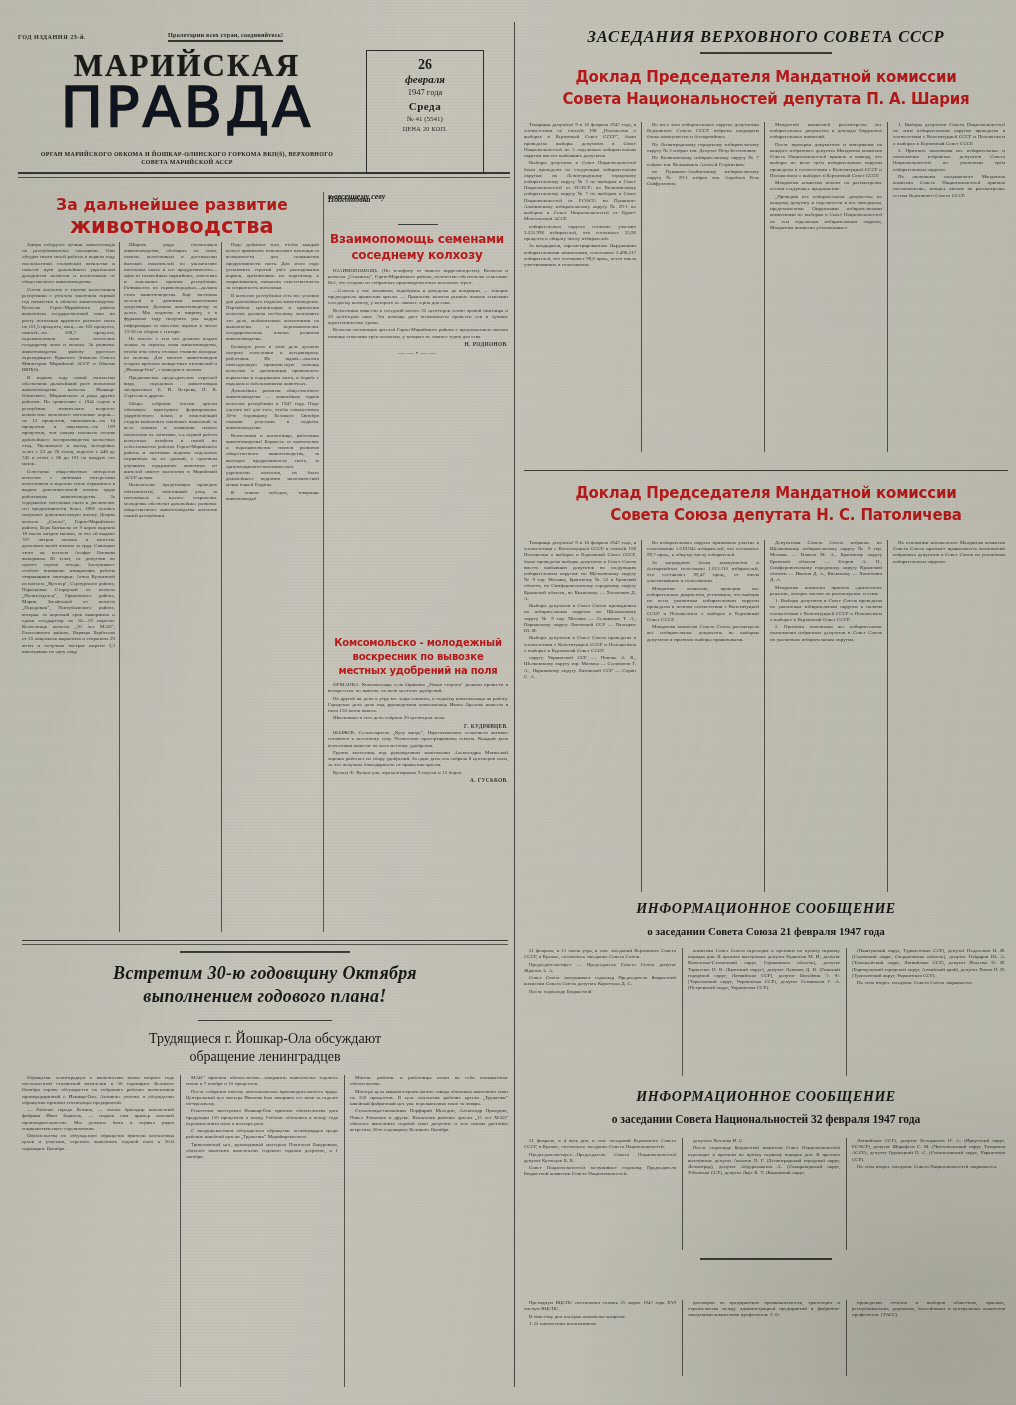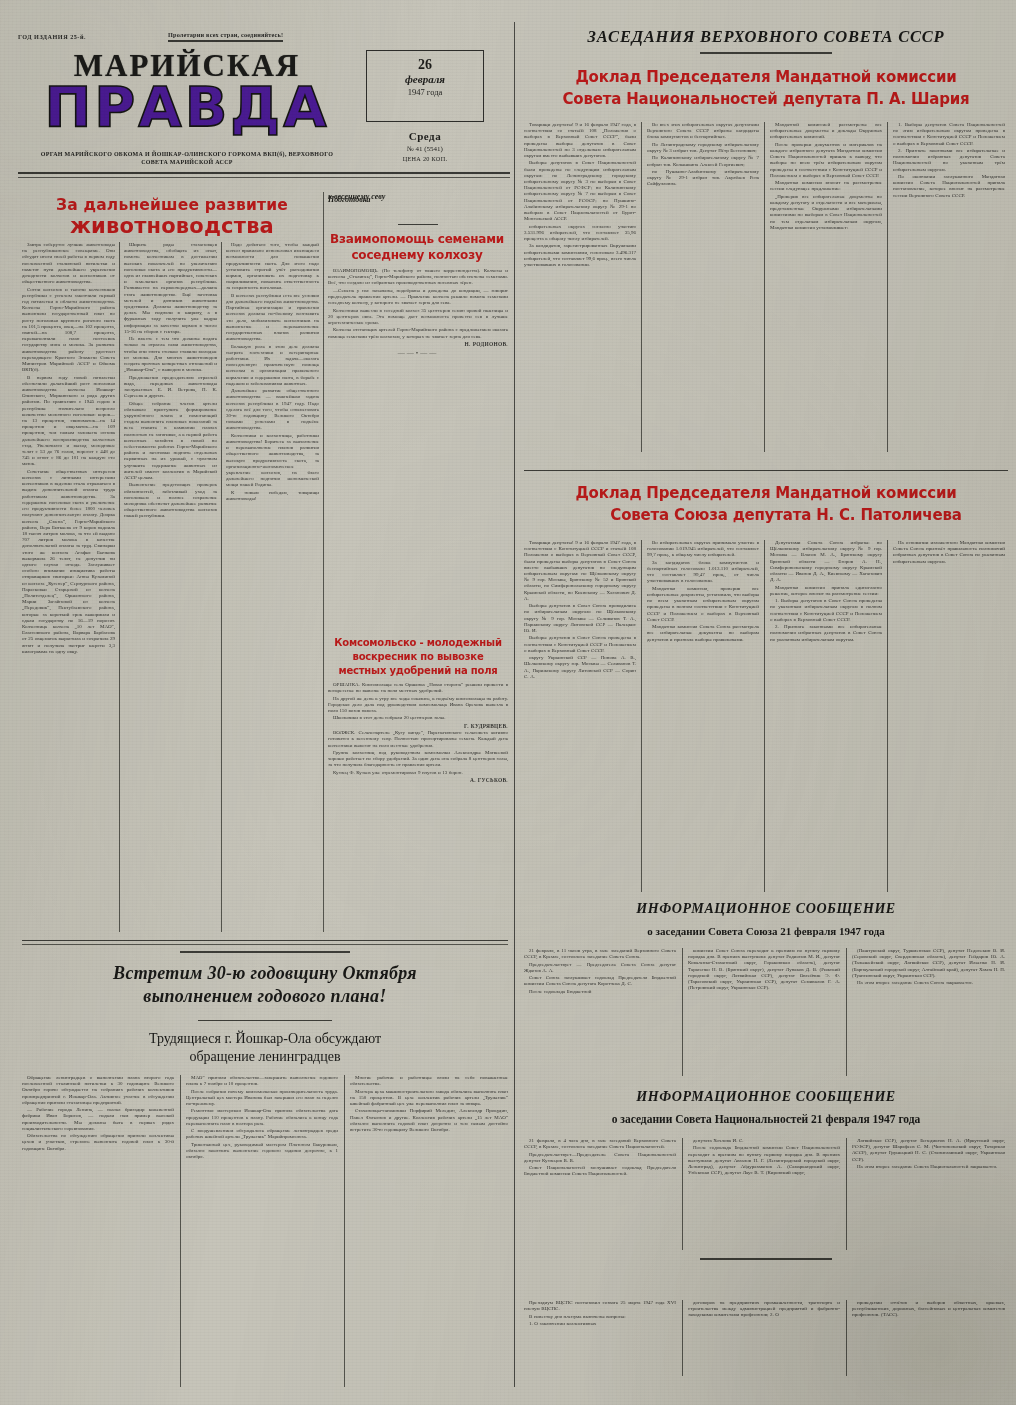--- a/index.html
+++ b/index.html
@@ -55,42 +55,42 @@
     padding-bottom:2px;border-bottom:2px solid #3a3a36;
   }
   .mast-marijskaya{
     left:22px;top:48px;width:330px;text-align:center;
     font-family:"Liberation Serif",serif;font-weight:bold;
     font-size:31px;letter-spacing:2px;color:#1d1d1b;
     text-shadow:0 0 1px rgba(40,40,36,.6);
   }
   .mast-pravda{
     left:22px;top:78px;width:330px;text-align:center;
-    font-family:"DejaVu Sans",sans-serif;font-weight:bold;
-    font-size:56px;line-height:58px;letter-spacing:3px;color:#4c1d95;
+    font-family:"DejaVu Sans",sans-serif;font-weight:normal;
+    font-size:56px;line-height:58px;letter-spacing:3px;color:#0f172a;
     -webkit-text-stroke:1.6px #171715;
   }
   .mast-sub{
     left:28px;top:150px;width:318px;text-align:center;
     font-size:6.0px;line-height:8px;font-weight:bold;letter-spacing:.3px;color:#242422;
   }
   .mast-rule{
     left:18px;top:172px;width:492px;border-top:2px solid #3a3a36;
   }
   .mast-rule2{left:18px;top:177px;width:492px;border-top:1px solid #55554f;}
 
   .datebox{
-    left:366px;top:50px;width:118px;height:72px;
+    left:366px;top:50px;width:118px;height:124px;
     border:1.5px solid #2f2f2c;text-align:center;color:#1f1f1d;
     padding-top:6px;
   }
   .datebox .d1{font-size:14px;font-weight:bold;line-height:15px;}
   .datebox .d2{font-size:11px;font-style:italic;font-weight:bold;line-height:14px;}
   .datebox .d3{font-size:8.5px;line-height:12px;}
-  .datebox .d4{font-size:11px;font-weight:bold;line-height:16px;letter-spacing:.5px;margin-top:30px;}
+  .datebox .d4{font-size:11px;font-weight:bold;line-height:16px;letter-spacing:.5px;}
   .datebox .d5{font-size:7px;line-height:10px;}
   .datebox .d6{font-size:6.2px;line-height:9px;letter-spacing:.3px;}
 
   
   .v-rule{position:absolute;top:22px;bottom:18px;width:0;border-left:1.2px solid #4a4a45;}
 
   
   .h-main{
     text-align:center;font-family:"DejaVu Sans",sans-serif;font-weight:bold;
     color:#b91c1c;
@@ -301,21 +301,21 @@
   <div class="blk body-col" id="i1-c2" style="left:688px;top:948px;width:152px;height:128px;">
         <p>комиссии Совет Союза переходит к прениям по пункту первому порядка дня. В прениях выступили: депутат Родионов М. И., депутат Коваленко-Стаханский округ, Горьковская область), депутат Тарасенко Н. В. (Брянский округ), депутат Лупаков Д. В. (Рижский городской округ, Латвийская ССР), депутат Овсейчик Э. Ф. (Тарасовский округ, Украинская ССР), депутат Семивалов Г. А. (Петровский округ, Украинская ССР).</p>
       </div>
   <div class="rule-v" style="left:846px;top:948px;height:128px;"></div>
   <div class="blk body-col" id="i1-c3" style="left:852px;top:948px;width:153px;height:128px;">
         <p>(Паштукский округ, Туркменская ССР), депутат Недосекин В. И. (Серовский округ, Свердловская область), депутат Гейдаров Ю. А. (Талышейский округ, Латвийская ССР), депутат Ильенко Н. И. (Барнаульский городской округ, Алтайский край), депутат Хамза Н. П. (Туапсинский округ, Украинская ССР).</p>
         <p>На этом второе заседание Совета Союза закрывается.</p>
       </div>
 
   <div class="blk h-serif" style="left:524px;top:1088px;width:484px;font-size:14px;line-height:18px;font-style:italic;letter-spacing:.6px;">ИНФОРМАЦИОННОЕ СООБЩЕНИЕ</div>
-  <div class="blk h-serif" style="left:524px;top:1112px;width:484px;font-size:11.5px;line-height:15px;">о заседании Совета Национальностей 21 февраля 1947 года</div>
+  <div class="blk h-serif" style="left:524px;top:1112px;width:484px;font-size:11.5px;line-height:15px;">о заседании Совета Национальностей 32 февраля 1947 года</div>
 
   <div class="blk body-col" id="i2-c1" style="left:524px;top:1138px;width:152px;height:112px;">
         <p>21 февраля, в 4 часа дня, в зале заседаний Верховного Совета СССР, в Кремле, состоялось заседание Совета Национальностей.</p>
         <p>Председательствует—Председатель Совета Национальностей депутат Кузнецов В. В.</p>
         <p>Совет Национальностей заслушивает содоклад Председателя Бюджетной комиссии Совета Национальностей.</p>
       </div>
   <div class="rule-v" style="left:682px;top:1138px;height:112px;"></div>
   <div class="blk body-col" id="i2-c2" style="left:688px;top:1138px;width:152px;height:112px;">
         <p>депутата Хохлова И. С.</p>
         <p>После содоклада Бюджетной комиссии Совет Национальностей переходит к прениям по пункту первому порядка дня. В прениях выступили: депутат Авзалов Н. Г. (Ленинградский городской округ, Ленинград), депутат Абдурахманов А. (Самаркандский округ, Узбекская ССР), депутат Лаус В. Т. (Кировский округ,</p>

